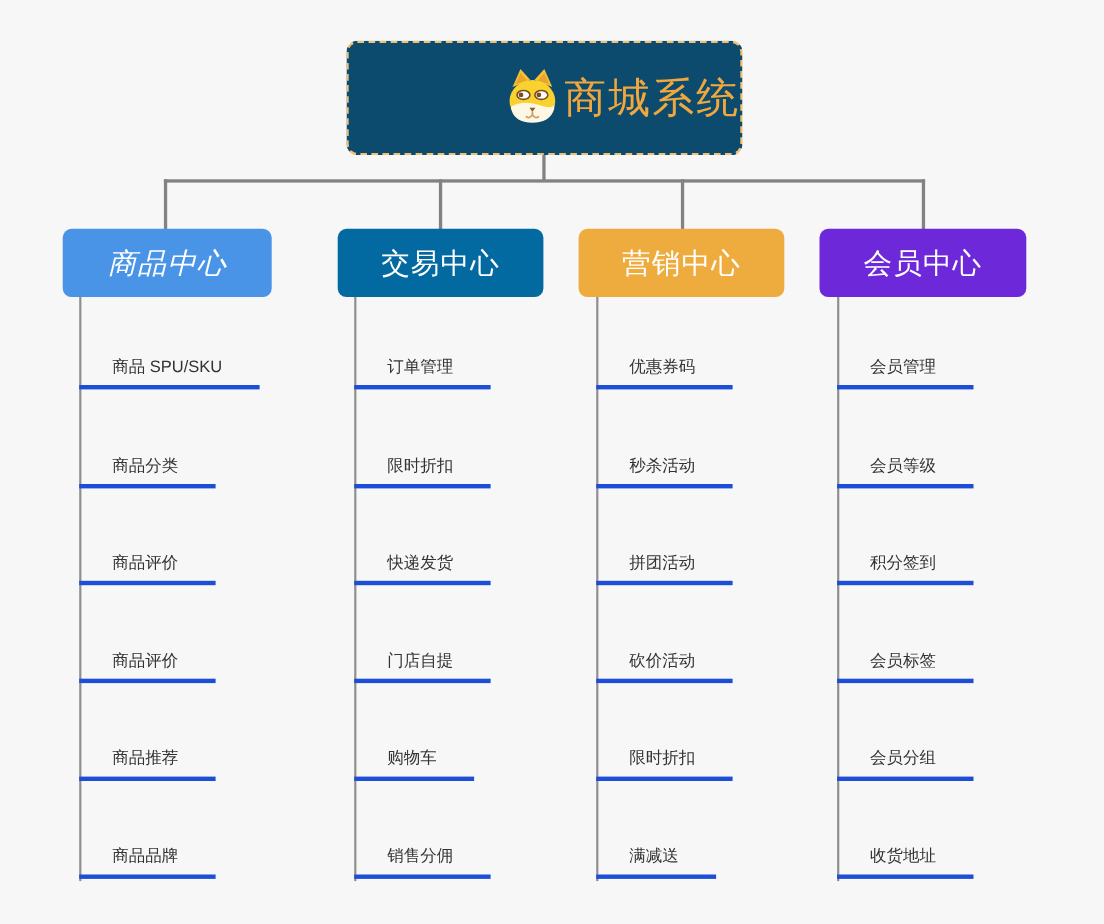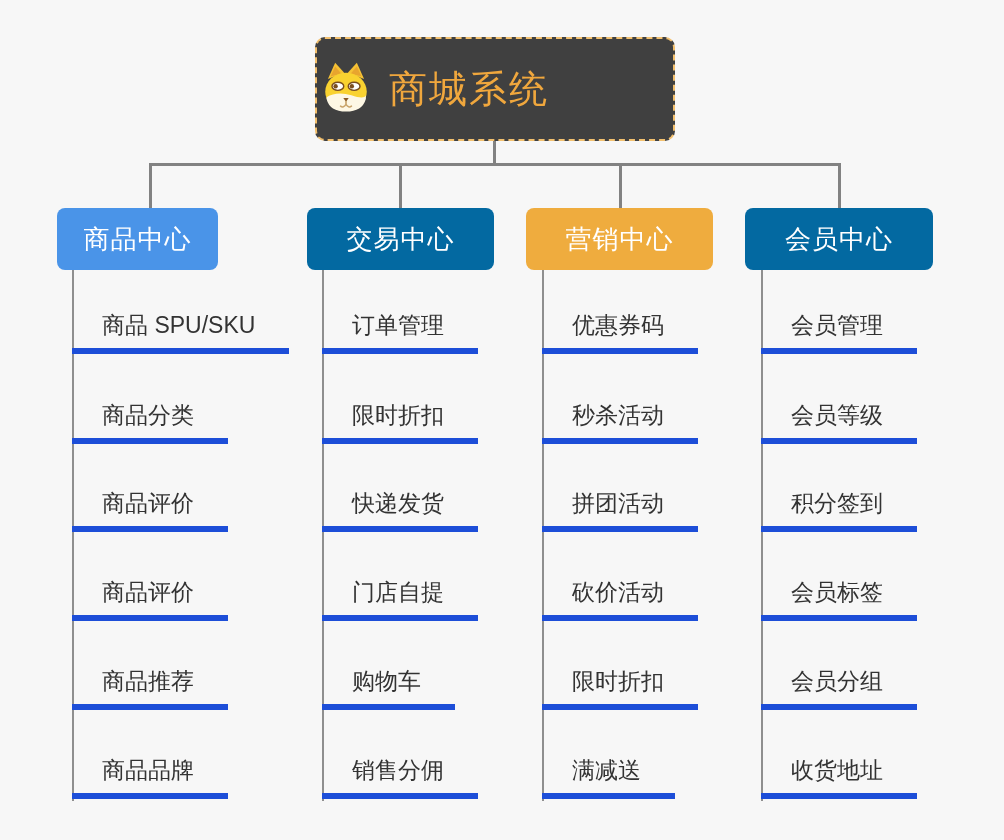--- a/index.html
+++ b/index.html
@@ -10,38 +10,38 @@
   .line{position:absolute;background:#828282;}
   .root-drop{left:493px;top:140px;width:3px;height:25px;}
   .bus{left:149px;top:163px;width:692px;height:3px;}
   .drop{top:163px;width:3px;height:46px;}
   .drop.d0{left:149px}.drop.d1{left:399px}.drop.d2{left:619px}.drop.d3{left:838px}
   .trunk{width:2px;top:269px;height:532px;background:#8f8f8f;}
   .trunk.t0{left:72px}.trunk.t1{left:322px}.trunk.t2{left:542px}.trunk.t3{left:761px}
 
   
   .root{position:absolute;left:315px;top:37px;width:360px;height:104px;box-sizing:border-box;
-        background:#404040;border:2px dashed #f3c06e;border-radius:10px;
-        display:flex;align-items:center;justify-content:flex-start;gap:14px;}
+        background:#0c4a6e;border:2px dashed #f3c06e;border-radius:10px;
+        display:flex;align-items:center;justify-content:flex-end;}
   .root-title{font-size:38px;color:#f0a73d;letter-spacing:2px;}
   .root-icon{width:58px;height:56px;flex:0 0 auto;}
 
   
   .branch{position:absolute;top:208px;height:62px;border-radius:8px;color:#ffffff;
           font-size:26px;display:flex;align-items:center;justify-content:center;
           letter-spacing:1px;cursor:default;}
-  .branch.b0{left:57px;width:161px;background:#4a94e8;}
+  .branch.b0{left:57px;width:190px;background:#4a94e8;font-style:italic;}
   .branch.b1{left:307px;width:187px;background:#0369a1;}
   .branch.b2{left:526px;width:187px;background:#efac3e;}
-  .branch.b3{left:745px;width:188px;background:#0369a1;}
+  .branch.b3{left:745px;width:188px;background:#6d28d9;}
 
   
   .child{position:absolute;box-sizing:border-box;height:46px;display:flex;align-items:flex-end;
-         padding:0 34px 7px 30px;border-bottom:6px solid #1d4ed8;
-         font-size:23px;color:#333333;white-space:nowrap;cursor:default;}
+         padding:0 34px 7px 30px;border-bottom:4px solid #1d4ed8;
+         font-size:15px;color:#333333;white-space:nowrap;cursor:default;}
   .c0{left:72px}.c1{left:322px}.c2{left:542px}.c3{left:761px}
   .r0{top:308px}.r1{top:398px}.r2{top:486px}.r3{top:575px}.r4{top:664px}.r5{top:753px}
 </style>
 </head>
 <body>
 
 <div class="canvas">
 
   <div class="line root-drop"></div>
   <div class="line bus"></div>

